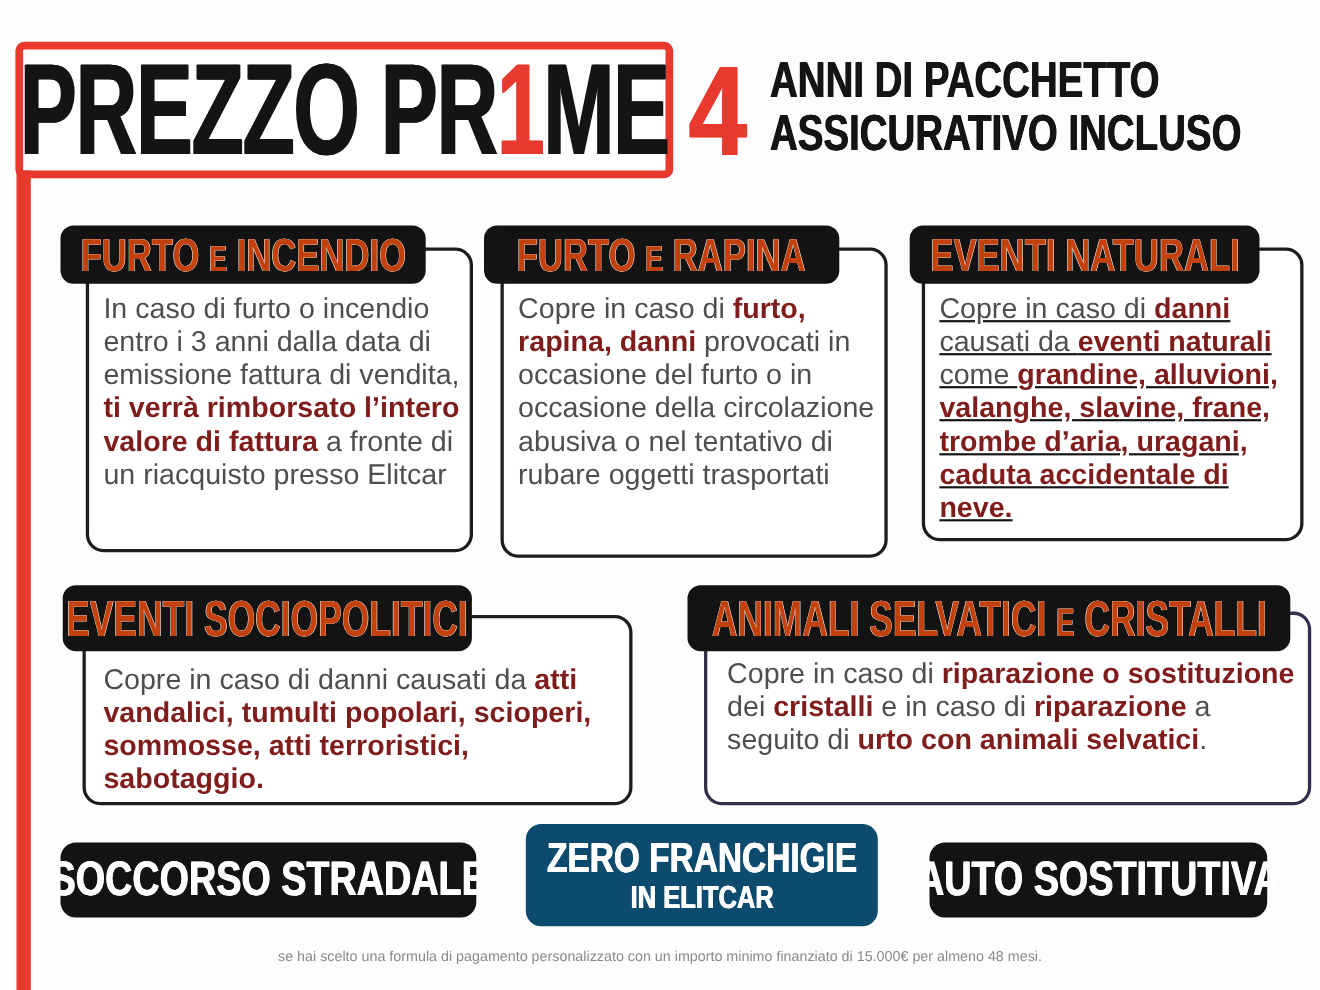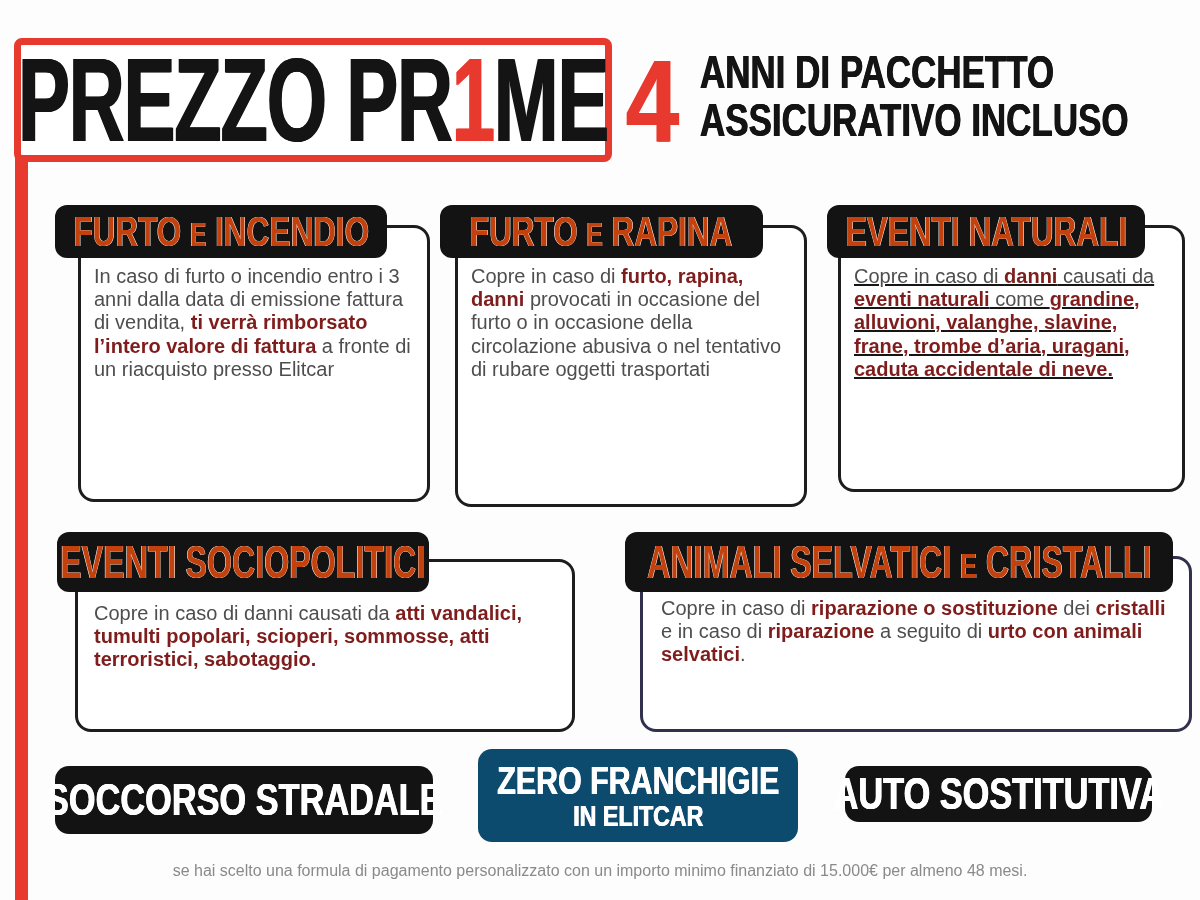--- a/index.html
+++ b/index.html
@@ -45,21 +45,21 @@
   .card{ position:absolute; }
   .card-badge{
     position:absolute; z-index:2; background:#131313; border-radius:12px;
     display:flex; align-items:center; justify-content:center; color:#c2410c;
   }
   .card-badge .condensed{ text-shadow:.5px 0 #fff,-.5px 0 #fff; }
   .card-body{
     position:absolute; z-index:1; background:#fff;
     border:3px solid #1d1d1d; border-radius:16px;
   }
-  .card-text{ color:#4e4e4e; font-size:20px; line-height:1.16; }
+  .card-text{ color:#4e4e4e; font-size:26px; line-height:1.16; }
   .card-text .b{ font-weight:700; color:#7f1d1d; }
   .sm{ font-size:.78em; }
 
   .badge-font-1{ font-size:42px; transform:scaleX(.75); }
   .badge-font-2{ font-size:46px; transform:scaleX(.70); }
 
   .card1{ left:55px;  top:200px; width:375px; height:302px; }
   .card1 .card-badge{ left:0;   top:5px; width:332px; height:53px; }
   .card1 .card-body { left:23px; top:25px; width:352px; height:277px; padding:37px 8px 0 13px; }
 
@@ -79,34 +79,34 @@
   .card5 .card-badge{ left:2px; top:0;  width:548px; height:60px; }
   .card5 .card-body { left:17px; top:24px; width:552px; height:176px; border-color:#31314e; padding:38px 12px 0 18px; }
 
   
   .bottom-badge{
     position:absolute; background:#131313; border-radius:14px; color:#fff;
     display:flex; align-items:center; justify-content:center;
   }
   .bottom-badge .condensed{ text-shadow:.5px 0 #fff,-.5px 0 #fff; }
   .bb-left { left:55px;  top:766px; width:378px; height:68px; }
-  .bb-right{ left:845px; top:766px; width:307px; height:56px; }
+  .bb-right{ left:845px; top:766px; width:307px; height:68px; }
   .bb-font { font-size:44px; transform:scaleX(.78); }
 
   .zero-badge{
     position:absolute; left:478px; top:749px; width:320px; height:93px;
     background:#0c4a6e; border-radius:14px; color:#fff;
     display:flex; flex-direction:column; align-items:center; justify-content:center;
   }
   .zero-line1{ font-size:38px; line-height:1.12; transform:scaleX(.8); text-shadow:.5px 0 #fff,-.5px 0 #fff; }
   .zero-line2{ font-size:29px; line-height:1;    transform:scaleX(.8); text-shadow:.5px 0 #fff,-.5px 0 #fff; }
 
   .fineprint{
     position:absolute; left:0; right:0; top:862px;
-    text-align:center; font-size:16px; color:#8a8a8a;
+    text-align:center; font-size:13px; color:#8a8a8a;
   }
 </style>
 </head>
 <body>
 
 <header>
   <div class="title-box">
     <h1 class="condensed title-text"><span>PREZZO PR</span><span class="accent">1</span><span>ME</span></h1>
   </div>
   <div class="big-number">4</div>

